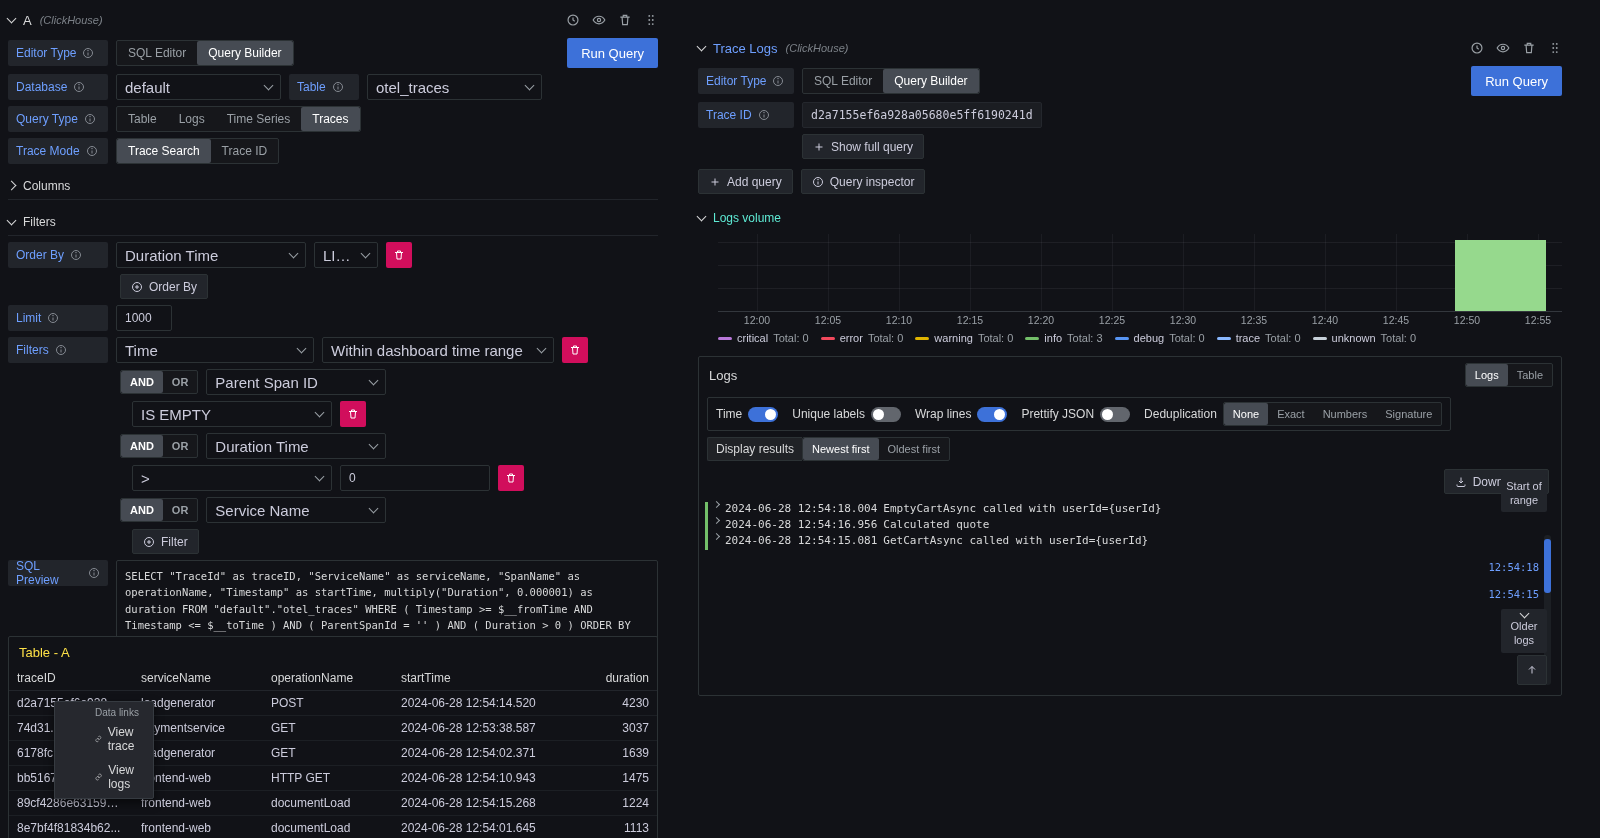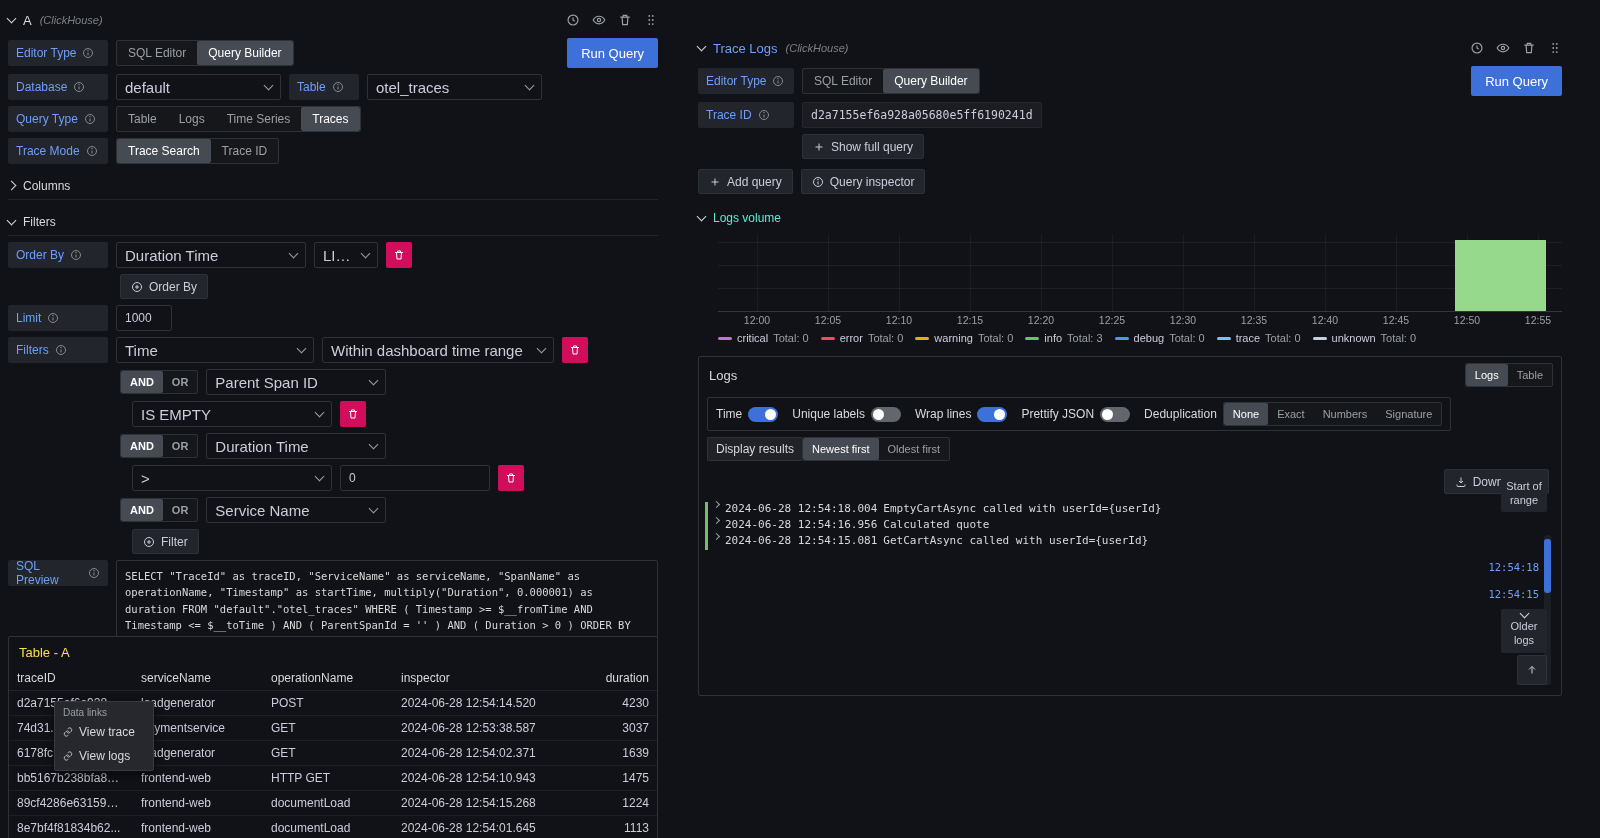--- a/index.html
+++ b/index.html
@@ -100,21 +100,21 @@
   table.grid th { text-align:left; font-weight:500; color:#d8d9da; padding:5px 8px; border-bottom:1px solid #22252b; }
   table.grid td { padding:5px 8px; border-bottom:1px solid #1c1f24; color:#ccccdc; white-space:nowrap; overflow:hidden; text-overflow:ellipsis; }
   table.grid .c1 { width:124px; max-width:124px; }
   table.grid .c2 { width:130px; } table.grid .c3 { width:130px; } table.grid .c4 { width:190px; }
   table.grid .num { text-align:right; }
   td.link { color:#6e9fff; cursor:pointer; }
 
   #ctx-menu {
     position:absolute; left:45px; top:64px; width:100px;
     background:#26282e; border:1px solid #363b41; border-radius:2px;
-    box-shadow:0 4px 10px rgba(0,0,0,.55); z-index:5; padding-bottom:2px;
+    box-shadow:0 4px 10px rgba(0,0,0,.55); z-index:5; padding-bottom:2px;padding-left:32px;
   }
   #ctx-menu .ctx-head { font-size:10px; color:#9aa0a6; padding:5px 8px 2px 8px; }
   #ctx-menu .ctx-item { display:flex; align-items:center; gap:6px; padding:5px 8px; color:#d8d9da; font-size:12px; cursor:pointer; }
 
   
   .section-head { display:flex; align-items:center; gap:8px; margin-top:14px; height:20px; color:#5eead4; font-weight:500; cursor:pointer; }
   .chart { margin-top:6px; position:relative; }
   .plot {
     margin-left:20px; height:78px; position:relative;
     border-bottom:1px solid #33373d;
@@ -490,21 +490,21 @@
 </div>
 
 <div class="panel" id="table-panel">
   <div class="tp-title">Table - A</div>
   <table class="grid">
     <thead>
       <tr>
         <th class="c1">traceID</th>
         <th class="c2">serviceName</th>
         <th class="c3">operationName</th>
-        <th class="c4">inspector</th>
+        <th class="c4">startTime</th>
         <th class="num">duration</th>
       </tr>
     </thead>
     <tbody>
       <tr>
         <td class="c1 link">d2a7155ef6a928a05...</td>
         <td class="c2">loadgenerator</td>
         <td class="c3">POST</td>
         <td class="c4">2024-06-28 12:54:14.520</td>
         <td class="num">4230</td>

